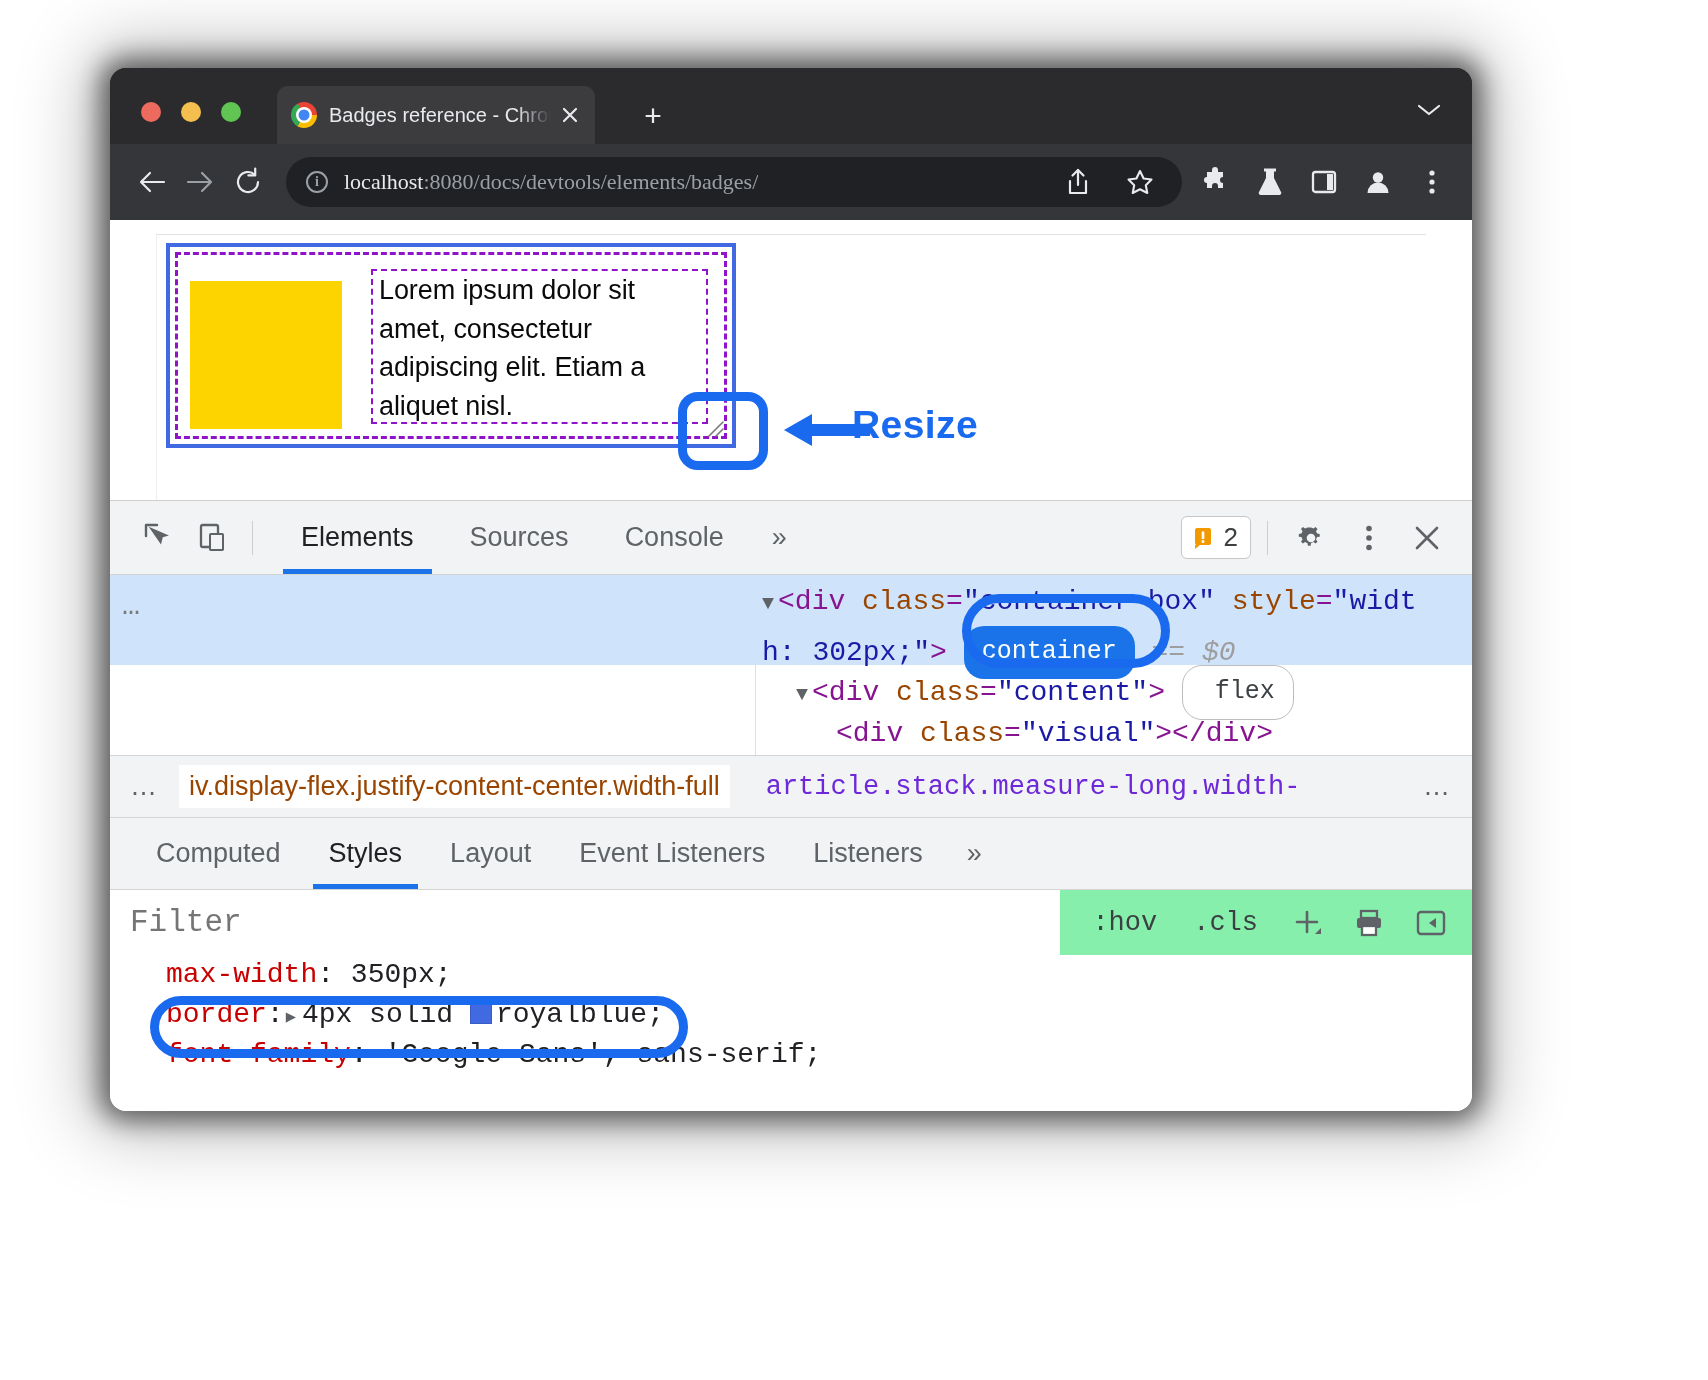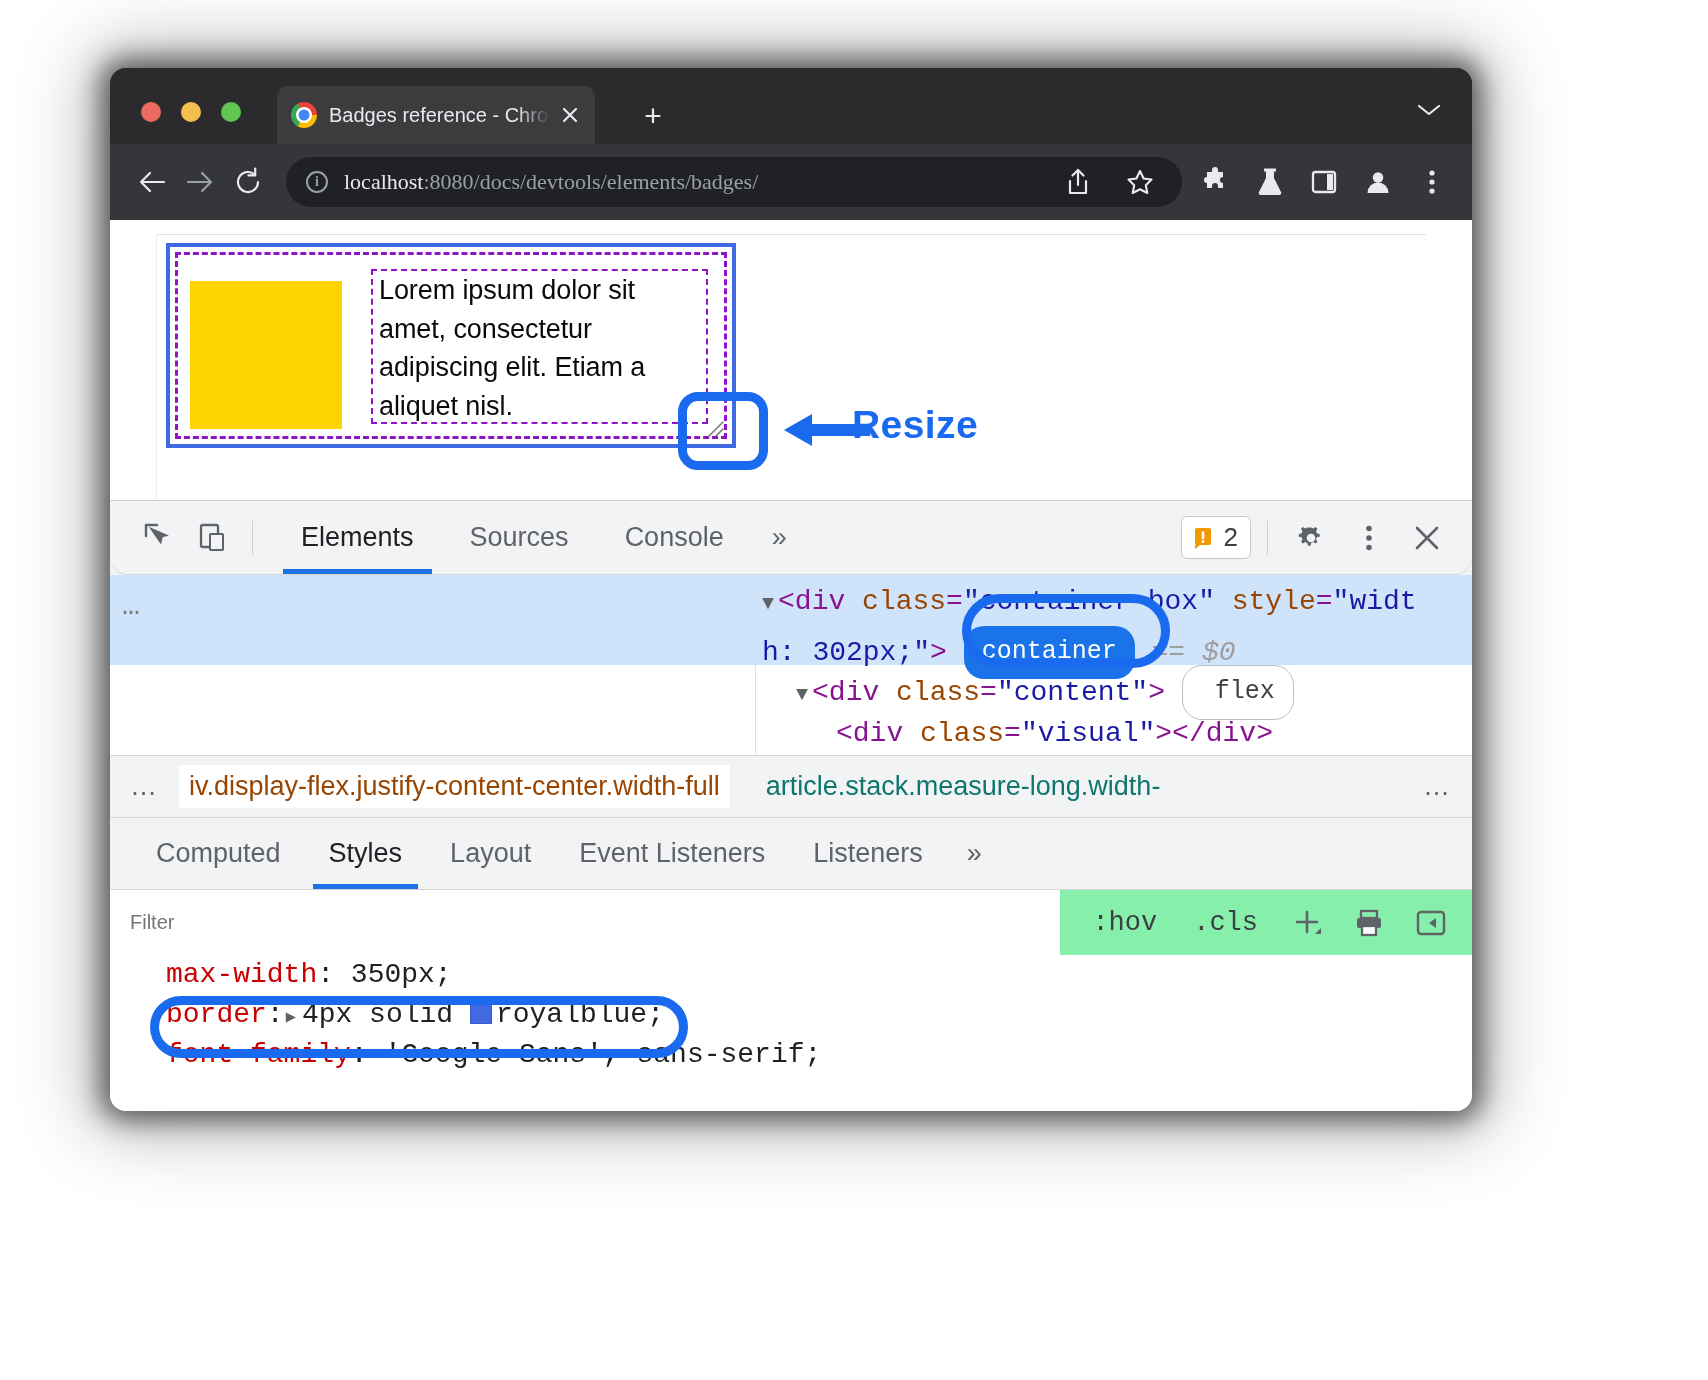--- a/index.html
+++ b/index.html
@@ -214,21 +214,20 @@
     height: 612px;
     border-top: 1px solid #cfcfcf;
   }
   .dt-toolbar {
     position: relative;
     height: 74px;
     display: flex; align-items: center;
     padding-left: 22px;
     border-bottom: 1px solid #d4d4d4;
     background: #f1f3f4;
-    border-radius: 18px;
   }
   .dt-icon-btn {
     width: 54px; height: 54px;
     display: flex; align-items: center; justify-content: center;
     color: #5f6368;
   }
   .dt-sep { width: 1px; height: 34px; background: #cdcdcd; margin: 0 12px; }
   .dt-tabs { display: flex; align-items: center; height: 100%; margin-left: 8px; }
   .dt-tab {
     position: relative;
@@ -340,27 +339,27 @@
   
   .filter-row {
     position: relative;
     height: 66px;
     background: #fff;
     border-top: 1px solid #d4d4d4;
     display: flex; align-items: center;
   }
   .filter-input {
     flex: 1 1 auto;
-    font-size: 20px;
+    font-size: 31px;
     color: #0f766e;
     padding-left: 20px;
     background: transparent;
     border: none;
     outline: none;
-    font-family: Liberation Sans, sans-serif;
+    font-family: Liberation Mono, monospace;
   }
   .filter-actions {
     display: flex; align-items: center; gap: 8px;
     background: #86efac;
     height: 100%;
     padding: 0 14px 0 18px;
   }
   .fa-text {
     font-family: "Liberation Mono", monospace;
     font-size: 27px;
@@ -601,21 +600,21 @@
           <span class="code" style="left:726px;top:0;">
             <span class="ln"><span class="punct">&lt;</span><span class="tag">div</span> <span class="attr">class</span><span class="punct">=</span><span class="val">"visual"</span><span class="punct">&gt;&lt;/</span><span class="tag">div</span><span class="punct">&gt;</span></span>
           </span>
         </div>
       </div>
 
       <div class="breadcrumb">
         <span class="bc-dots">…</span>
         <span class="bc-item sel">iv.display-flex.justify-content-center.width-full</span>
         <span class="bc-gap"></span>
-        <span class="bc-item" style="color:#0f766e;">article.stack.measure-long.width-</span>
+        <span class="bc-item" style="color:#6d28d9;font-family:Liberation Mono, monospace;">article.stack.measure-long.width-</span>
         <span class="bc-dots" style="margin-left:auto;">…</span>
       </div>
 
       <div class="side-tabs">
         <div class="side-tab">Computed</div>
         <div class="side-tab active">Styles</div>
         <div class="side-tab">Layout</div>
         <div class="side-tab">Event Listeners</div>
         <div class="side-tab">Listeners</div>
         <div class="dt-more">»</div>

